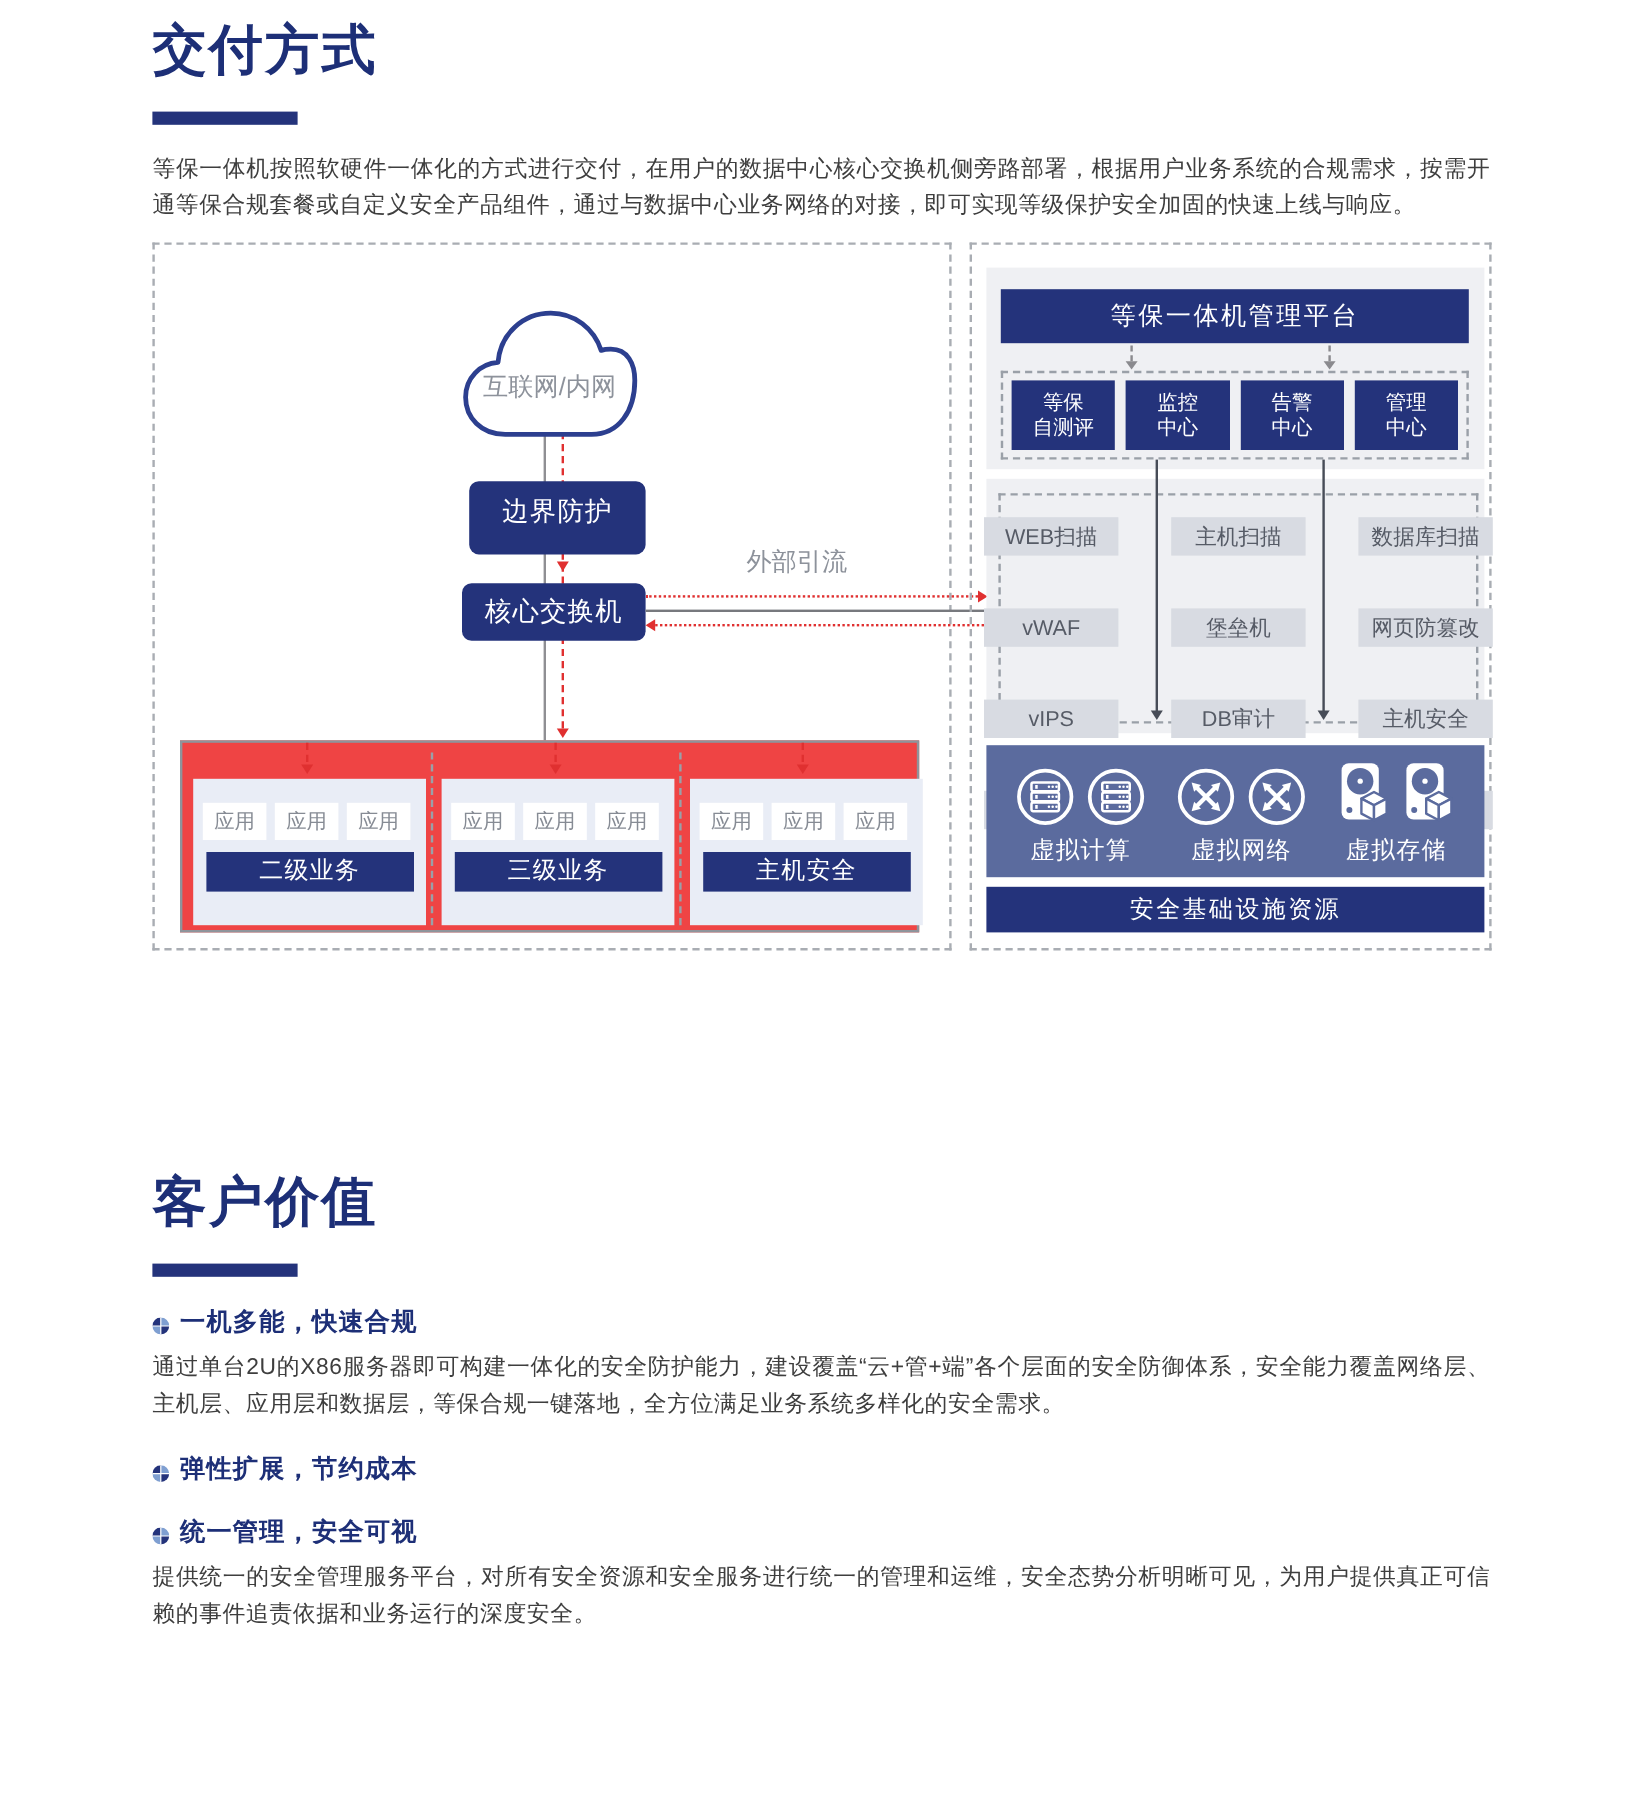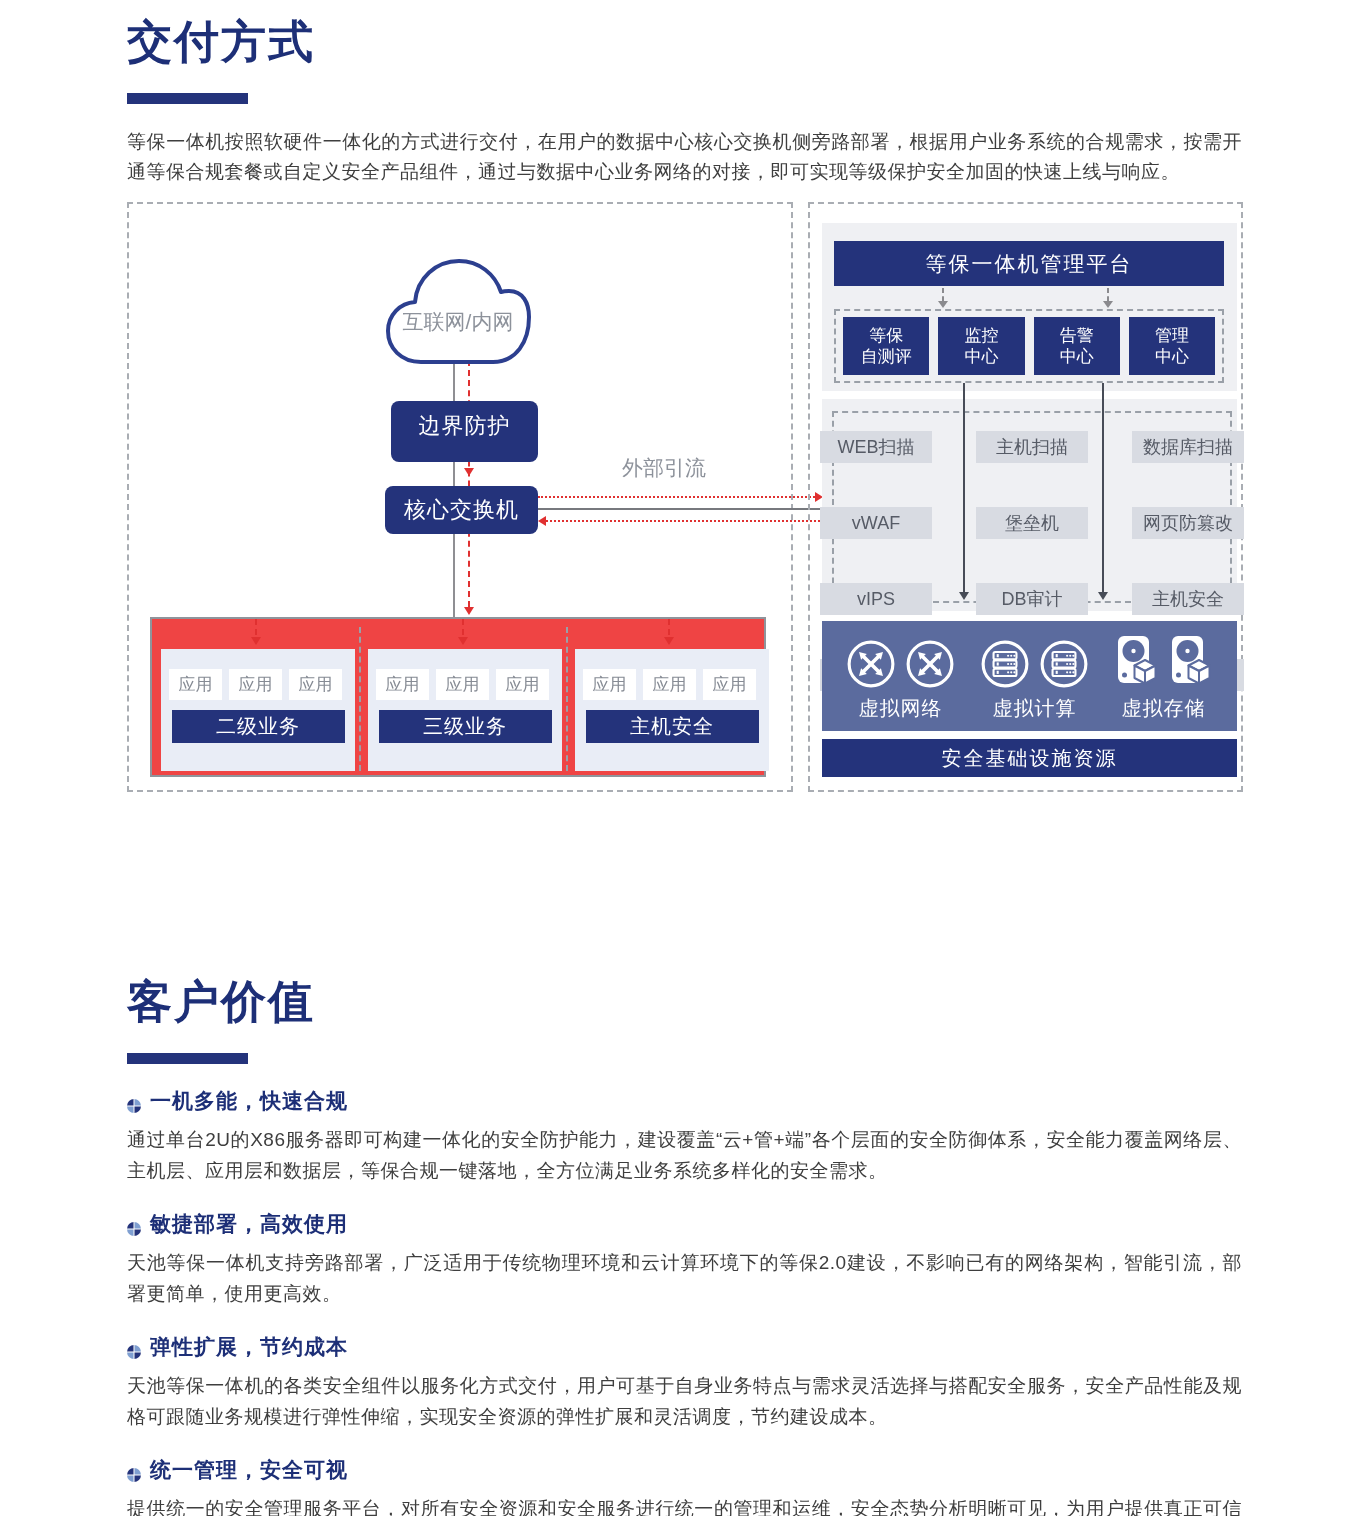--- a/index.html
+++ b/index.html
@@ -182,51 +182,20 @@
       <div class="vline-dark" style="left:153px;top:179px;height:210px;"></div>
       <div class="tri-down-dark" style="left:149px;top:388px;"></div>
       <div class="vline-dark" style="left:292px;top:179px;height:210px;"></div>
       <div class="tri-down-dark" style="left:288px;top:388px;"></div>
 
       <div class="slate-block">
         <div class="vgroup">
           <div class="vicons">
             <svg width="50" height="50" viewBox="0 0 48 48">
               <circle cx="24" cy="24" r="21" fill="none" stroke="#fff" stroke-width="3"></circle>
-              <g stroke="#fff" stroke-width="3.5" stroke-linecap="round">
-                <line x1="17.5" y1="17.5" x2="30.5" y2="30.5"></line>
-                    <line x1="30.5" y1="17.5" x2="17.5" y2="30.5"></line>
-              </g>
-              <g fill="#fff">
-                <polygon points="12.5,12.5 20,14.5 14.5,20"></polygon>
-                    <polygon points="35.5,35.5 28,33.5 33.5,28"></polygon>
-                <polygon points="35.5,12.5 33.5,20 28,14.5"></polygon>
-                    <polygon points="12.5,35.5 14.5,28 20,33.5"></polygon>
-              </g>
-            </svg>
-            <svg width="50" height="50" viewBox="0 0 48 48">
-              <circle cx="24" cy="24" r="21" fill="none" stroke="#fff" stroke-width="3"></circle>
-              <g stroke="#fff" stroke-width="3.5" stroke-linecap="round">
-                <line x1="17.5" y1="17.5" x2="30.5" y2="30.5"></line>
-                    <line x1="30.5" y1="17.5" x2="17.5" y2="30.5"></line>
-              </g>
-              <g fill="#fff">
-                <polygon points="12.5,12.5 20,14.5 14.5,20"></polygon>
-                    <polygon points="35.5,35.5 28,33.5 33.5,28"></polygon>
-                <polygon points="35.5,12.5 33.5,20 28,14.5"></polygon>
-                    <polygon points="12.5,35.5 14.5,28 20,33.5"></polygon>
-              </g>
-            </svg>
-          </div>
-          <div class="vlabel">虚拟网络</div>
-        </div>
-        <div class="vgroup">
-          <div class="vicons">
-            <svg width="50" height="50" viewBox="0 0 48 48">
-              <circle cx="24" cy="24" r="21" fill="none" stroke="#fff" stroke-width="3"></circle>
               <g fill="none" stroke="#fff" stroke-width="2">
                 <rect x="13" y="12.5" width="22" height="7" rx="1.5"></rect>
                 <rect x="13" y="20.5" width="22" height="7" rx="1.5"></rect>
                 <rect x="13" y="28.5" width="22" height="7" rx="1.5"></rect>
               </g>
               <g fill="#fff">
                 <circle cx="27" cy="16" r="1"></circle>
                     <circle cx="30" cy="16" r="1"></circle>
                     <circle cx="33" cy="16" r="1"></circle>
                 <circle cx="27" cy="24" r="1"></circle>
@@ -261,20 +230,51 @@
                     <circle cx="33" cy="32" r="1"></circle>
               </g>
               <g stroke="#fff" stroke-width="2">
                     <line x1="17" y1="14.5" x2="17" y2="17.5"></line>
                     <line x1="17" y1="22.5" x2="17" y2="25.5"></line>
                     <line x1="17" y1="30.5" x2="17" y2="33.5"></line>
                   </g>
             </svg>
           </div>
           <div class="vlabel">虚拟计算</div>
+        </div>
+        <div class="vgroup">
+          <div class="vicons">
+            <svg width="50" height="50" viewBox="0 0 48 48">
+              <circle cx="24" cy="24" r="21" fill="none" stroke="#fff" stroke-width="3"></circle>
+              <g stroke="#fff" stroke-width="3.5" stroke-linecap="round">
+                <line x1="17.5" y1="17.5" x2="30.5" y2="30.5"></line>
+                    <line x1="30.5" y1="17.5" x2="17.5" y2="30.5"></line>
+              </g>
+              <g fill="#fff">
+                <polygon points="12.5,12.5 20,14.5 14.5,20"></polygon>
+                    <polygon points="35.5,35.5 28,33.5 33.5,28"></polygon>
+                <polygon points="35.5,12.5 33.5,20 28,14.5"></polygon>
+                    <polygon points="12.5,35.5 14.5,28 20,33.5"></polygon>
+              </g>
+            </svg>
+            <svg width="50" height="50" viewBox="0 0 48 48">
+              <circle cx="24" cy="24" r="21" fill="none" stroke="#fff" stroke-width="3"></circle>
+              <g stroke="#fff" stroke-width="3.5" stroke-linecap="round">
+                <line x1="17.5" y1="17.5" x2="30.5" y2="30.5"></line>
+                    <line x1="30.5" y1="17.5" x2="17.5" y2="30.5"></line>
+              </g>
+              <g fill="#fff">
+                <polygon points="12.5,12.5 20,14.5 14.5,20"></polygon>
+                    <polygon points="35.5,35.5 28,33.5 33.5,28"></polygon>
+                <polygon points="35.5,12.5 33.5,20 28,14.5"></polygon>
+                    <polygon points="12.5,35.5 14.5,28 20,33.5"></polygon>
+              </g>
+            </svg>
+          </div>
+          <div class="vlabel">虚拟网络</div>
         </div>
         <div class="vgroup">
           <div class="vicons">
             <svg width="45" height="54" viewBox="0 0 45 54">
               <rect x="4" y="1" width="31" height="47" rx="6" fill="#fff"></rect>
               <circle cx="19.5" cy="16" r="11" fill="#5b6b9e"></circle>
                   <circle cx="19.5" cy="16" r="2.2" fill="#fff"></circle>
               <circle cx="10.5" cy="40" r="2.5" fill="#5b6b9e"></circle>
               <g stroke="#5b6b9e" stroke-width="2" stroke-linejoin="round">
                 <polygon points="31,25 41.5,30.5 31,36 20.5,30.5" fill="#fff"></polygon>
@@ -318,56 +318,37 @@
                   <line x1="7" y1="0" x2="7" y2="14"></line>
                   <line x1="0" y1="7" x2="14" y2="7"></line>
                 </g>
           </svg>
         </span>
         <span>一机多能，快速合规</span>
       </div>
       <p>通过单台2U的X86服务器即可构建一体化的安全防护能力，建设覆盖“云+管+端”各个层面的安全防御体系，安全能力覆盖网络层、主机层、应用层和数据层，等保合规一键落地，全方位满足业务系统多样化的安全需求。</p>
     </div>
 
-    <div class="value-item">
-      <div class="vi-head">
-        <span class="vi-icon">
-          <svg width="14" height="14" viewBox="0 0 14 14">
-            <path d="M7,7 L7,0 A7,7 0 0 1 14,7 Z" fill="#7f9fd1"></path>
-                <path d="M7,7 L14,7 A7,7 0 0 1 7,14 Z" fill="#24337b"></path>
-            <path d="M7,7 L7,14 A7,7 0 0 1 0,7 Z" fill="#7f9fd1"></path>
-                <path d="M7,7 L0,7 A7,7 0 0 1 7,0 Z" fill="#24337b"></path>
-            <g stroke="#fff" stroke-width="1">
-                  <line x1="7" y1="0" x2="7" y2="14"></line>
-                  <line x1="0" y1="7" x2="14" y2="7"></line>
-                </g>
-          </svg>
-        </span>
-        <span>敏捷部署，高效使用</span>
-      </div>
-      <p>天池等保一体机支持旁路部署，广泛适用于传统物理环境和云计算环境下的等保2.0建设，不影响已有的网络架构，智能引流，部署更简单，使用更高效。</p>
-    </div>
 
     <div class="value-item">
       <div class="vi-head">
         <span class="vi-icon">
           <svg width="14" height="14" viewBox="0 0 14 14">
             <path d="M7,7 L7,0 A7,7 0 0 1 14,7 Z" fill="#7f9fd1"></path>
                 <path d="M7,7 L14,7 A7,7 0 0 1 7,14 Z" fill="#24337b"></path>
             <path d="M7,7 L7,14 A7,7 0 0 1 0,7 Z" fill="#7f9fd1"></path>
                 <path d="M7,7 L0,7 A7,7 0 0 1 7,0 Z" fill="#24337b"></path>
             <g stroke="#fff" stroke-width="1">
                   <line x1="7" y1="0" x2="7" y2="14"></line>
                   <line x1="0" y1="7" x2="14" y2="7"></line>
                 </g>
           </svg>
         </span>
         <span>弹性扩展，节约成本</span>
       </div>
-      <p>天池等保一体机的各类安全组件以服务化方式交付，用户可基于自身业务特点与需求灵活选择与搭配安全服务，安全产品性能及规格可跟随业务规模进行弹性伸缩，实现安全资源的弹性扩展和灵活调度，节约建设成本。</p>
     </div>
 
     <div class="value-item">
       <div class="vi-head">
         <span class="vi-icon">
           <svg width="14" height="14" viewBox="0 0 14 14">
             <path d="M7,7 L7,0 A7,7 0 0 1 14,7 Z" fill="#7f9fd1"></path>
                 <path d="M7,7 L14,7 A7,7 0 0 1 7,14 Z" fill="#24337b"></path>
             <path d="M7,7 L7,14 A7,7 0 0 1 0,7 Z" fill="#7f9fd1"></path>
                 <path d="M7,7 L0,7 A7,7 0 0 1 7,0 Z" fill="#24337b"></path>

